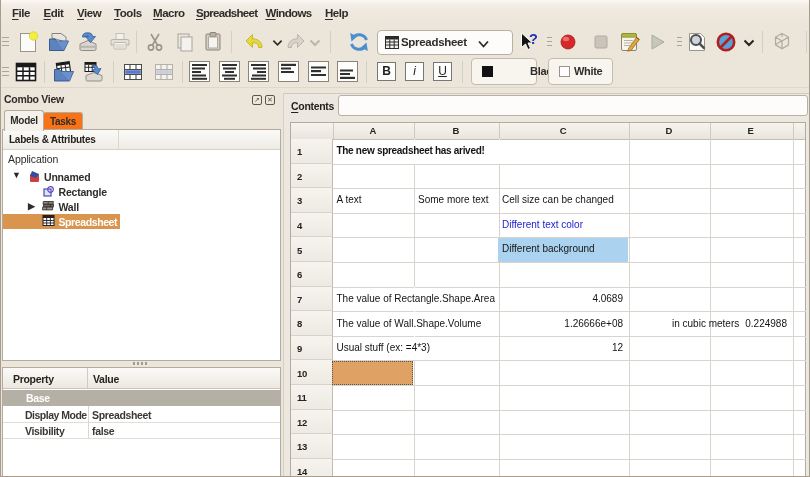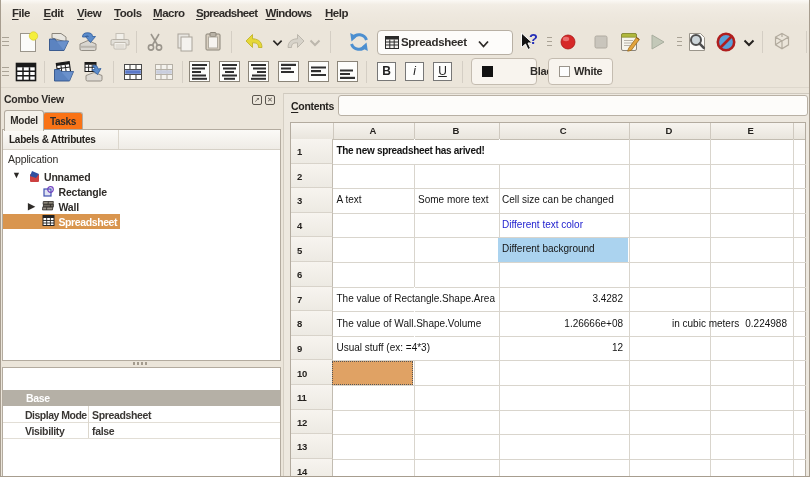--- a/index.html
+++ b/index.html
@@ -362,20 +362,25 @@
         <rect x="1" y="1.5" width="11" height="10" fill="#fff" stroke="#222"></rect>
         <rect x="1" y="1.5" width="11" height="2.5" fill="#222"></rect>
         <path d="M1 6.5 h11 M1 9 h11 M4.7 4 v7.5 M8.4 4 v7.5" stroke="#222" stroke-width="0.9"></path>
       </svg>
     </div>
 </div>
 
 <div class="abs" style="left:133px;top:362px;width:14px;height:3px;background:repeating-linear-gradient(to right,#a39b8e 0 2px,transparent 2px 4px);"></div>
 
 <div class="panel" style="left:2px;top:367px;width:277px;height:110px;border-bottom:none;">
+  <div class="abs" style="left:0;top:0;width:100%;height:20px;background:linear-gradient(#fbfaf7,#ece8e1);border-bottom:1px solid #c9c3b8;">
+    <span class="abs" style="left:10px;top:5px;font-size:10.5px;color:#25221f;font-weight:bold;letter-spacing:-0.3px;">Property</span>
+    <span class="abs" style="left:90px;top:5px;font-size:10.5px;color:#25221f;font-weight:bold;letter-spacing:-0.3px;">Value</span>
+    <div class="abs" style="left:84px;top:0;width:1px;height:20px;background:#d0cabf;"></div>
+  </div>
   <div class="abs" style="left:0;top:22px;width:100%;height:16px;background:#b5b0a6;">
     <span class="abs" style="left:23px;top:2px;font-size:10.5px;font-weight:bold;color:#fff;letter-spacing:-0.3px;">Base</span>
   </div>
   <div class="abs" style="left:0;top:38px;width:100%;height:16px;border-bottom:1px solid #e2ded6;">
     <span class="abs" style="left:22px;top:3px;font-size:10.5px;font-weight:bold;letter-spacing:-0.5px;">Display Mode</span>
     <span class="abs" style="left:89px;top:3px;font-size:10.5px;font-weight:bold;letter-spacing:-0.35px;">Spreadsheet</span>
     <div class="abs" style="left:84.5px;top:0;width:1px;height:16px;background:#dcd7cd;z-index:3;"></div>
   </div>
   <div class="abs" style="left:0;top:54px;width:100%;height:16px;border-bottom:1px solid #e2ded6;">
     <span class="abs" style="left:22px;top:3px;font-size:10.5px;font-weight:bold;letter-spacing:-0.35px;">Visibility</span>
@@ -468,21 +473,21 @@
 
 <div class="cell" style="left:336.5px;top:146px;font-weight:bold;letter-spacing:-0.3px;">The new spreadsheet has arived!</div>
 <div class="cell" style="left:336.5px;top:195px;">A text</div>
 <div class="cell" style="left:418px;top:195px;">Some more text</div>
 <div class="cell" style="left:502px;top:195px;">Cell size can be changed</div>
 <div class="cell" style="left:502px;top:220px;color:#2222cf;">Different text color</div>
 <div class="abs" style="left:788px;top:259px;"></div>
 <div class="abs" style="left:498px;top:238px;width:130px;height:24px;background:#abd3ef;"></div>
 <div class="cell" style="left:502px;top:244px;">Different background</div>
 <div class="cell" style="left:336.5px;top:294px;">The value of Rectangle.Shape.Area</div>
-<div class="cell" style="left:623px;top:294px;transform:translateX(-100%);">3.4282</div>
+<div class="cell" style="left:623px;top:294px;transform:translateX(-100%);">4.0689</div>
 <div class="cell" style="left:336.5px;top:319px;">The value of Wall.Shape.Volume</div>
 <div class="cell" style="left:623px;top:319px;transform:translateX(-100%);">1.26666e+08</div>
 <div class="cell" style="left:632px;top:319px;padding-left:40px;">in cubic meters</div>
 <div class="cell" style="left:787px;top:319px;transform:translateX(-100%);">0.224988</div>
 <div class="cell" style="left:336.5px;top:343px;">Usual stuff (ex: =4*3)</div>
 <div class="cell" style="left:623px;top:343px;transform:translateX(-100%);">12</div>
 
 <div class="abs" style="left:332px;top:360.5px;width:81px;height:24px;background:#e0a264;border:1px dotted #555;box-sizing:border-box;"></div>
 
 </body></html>

